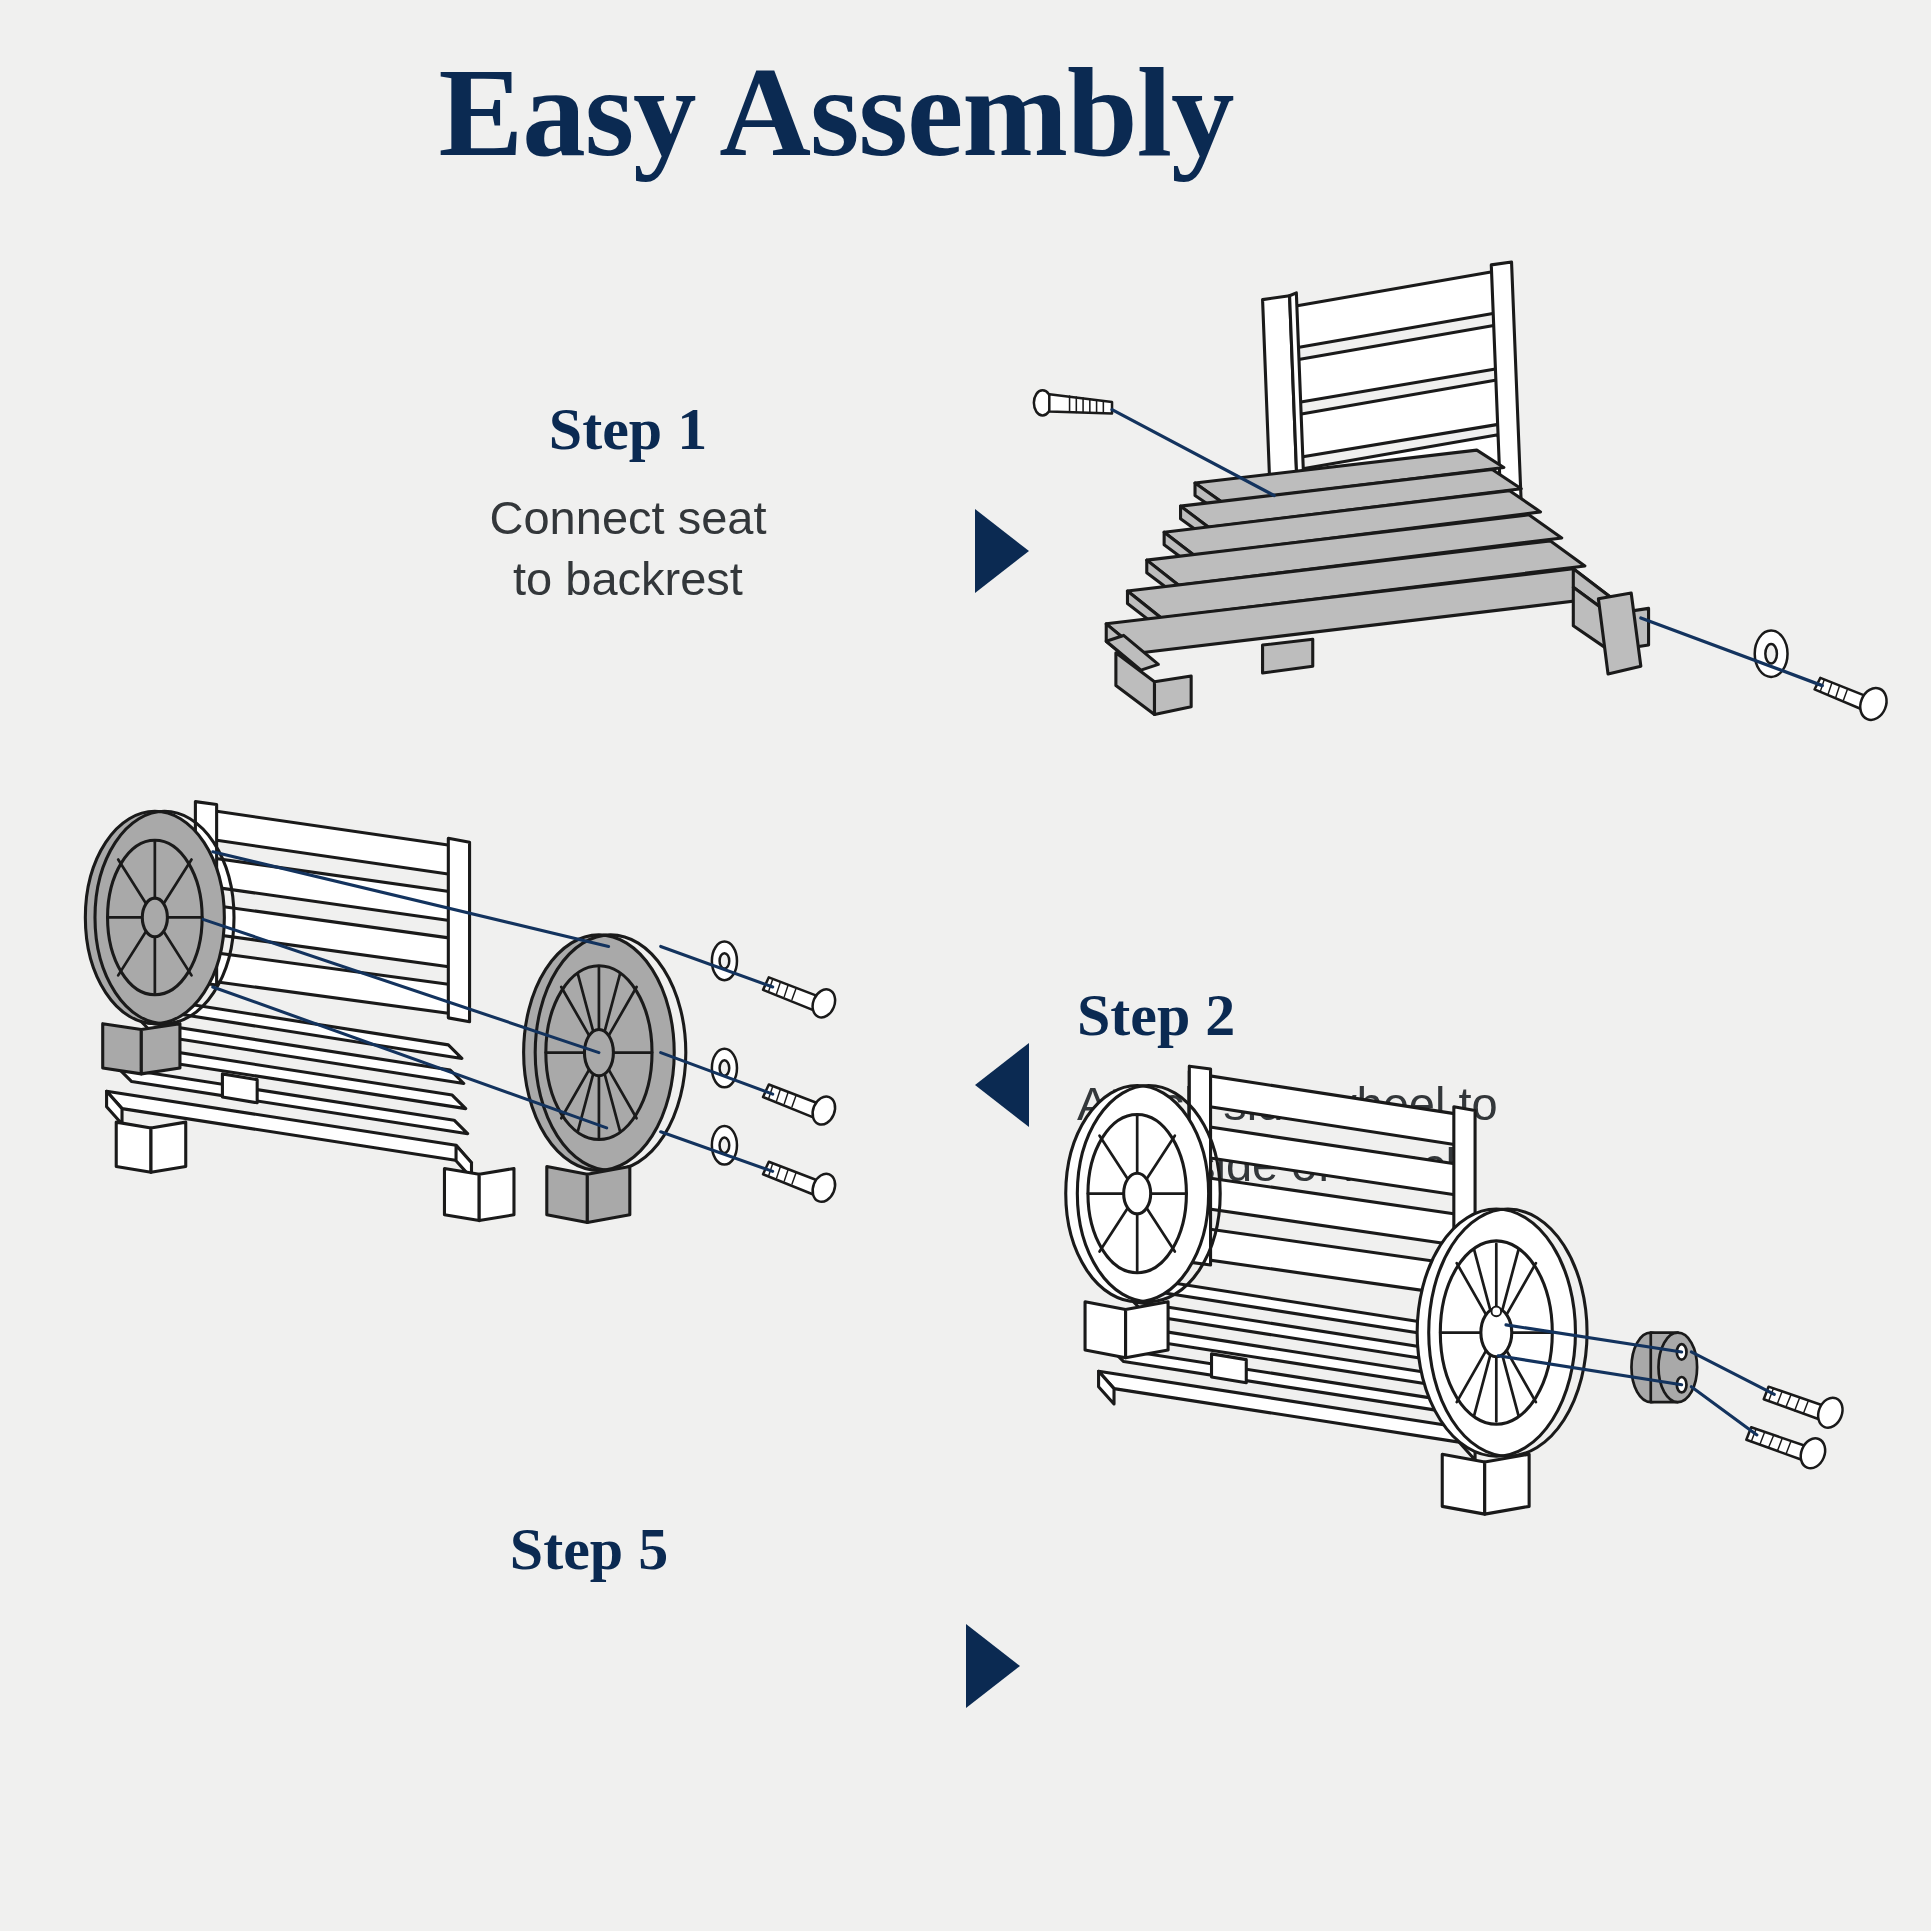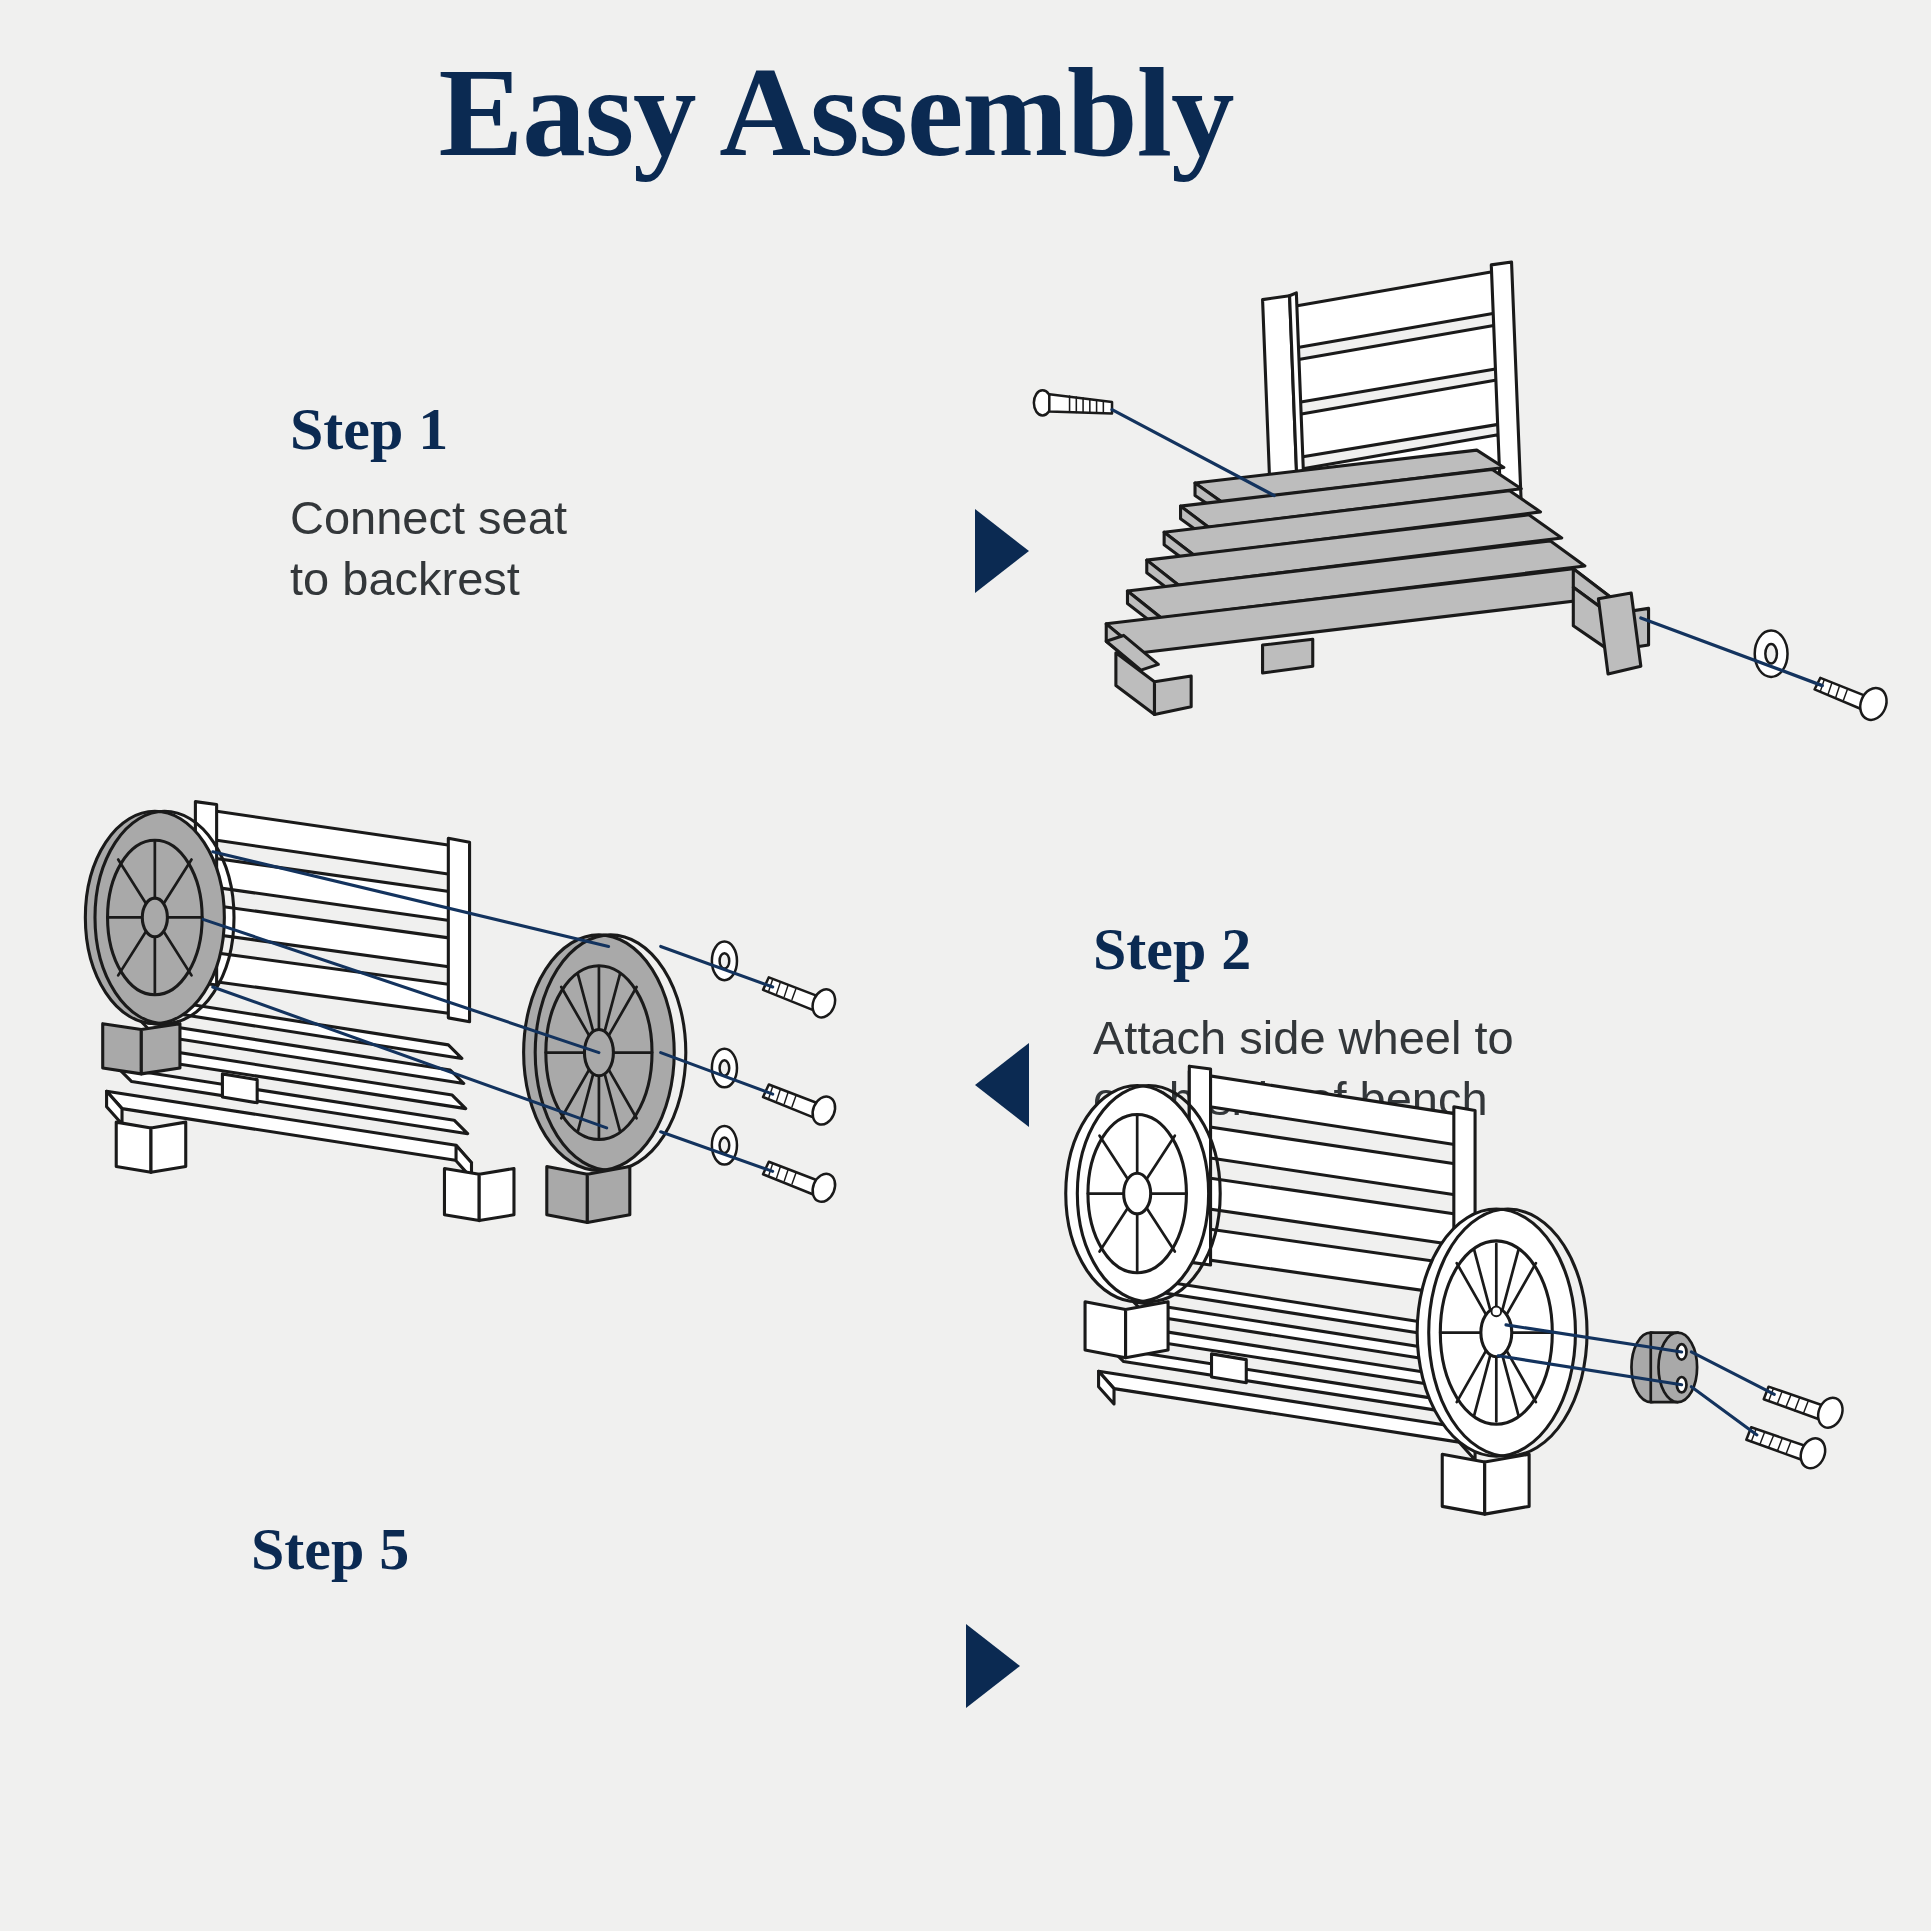--- a/index.html
+++ b/index.html
@@ -35,21 +35,21 @@
     margin:0 0 25px 0;
   }
   .step-body{
     font-family:"Liberation Sans", sans-serif;
     font-weight:300;
     font-size:47px;
     line-height:1.30;
     color:#33373A;
     white-space:pre-line;
   }
-  .align-right{text-align:left;}
+  .align-right{text-align:center;}
   .align-left{text-align:left;}
 
   
   .arrow{position:absolute;width:0;height:0;}
   .arrow.right{
     border-top:42px solid transparent;
     border-bottom:42px solid transparent;
     border-left:54px solid #0B2A52;
   }
   .arrow.left{
@@ -159,21 +159,21 @@
             <line x1="846" y1="440" x2="842" y2="452"></line>
             <line x1="854" y1="444" x2="850" y2="455"></line>
           </g>
         </g>
 
         <line x1="640" y1="370" x2="828" y2="440" stroke="#13335E" stroke-width="3.4"></line>
       </g>
     </svg>
   </div>
 
-  <div class="step-block align-left" style="left:1077px; top:916px; width:734px;margin-left:16px;">
+  <div class="step-block align-left" style="left:1077px; top:982px; width:734px;">
     <div class="step-head">Step 2</div>
     <div class="step-body">Attach side wheel to
 each side of bench</div>
   </div>
   <div class="arrow left" style="left:975px; top:1043px;"></div>
 
   <div class="illo" style="left:58px; top:763px;">
     <svg width="966" height="502" viewBox="0 0 1000 520">
       <g fill="none" stroke="#1A1A1A" stroke-width="3.2" stroke-linejoin="round" stroke-linecap="round">
 

